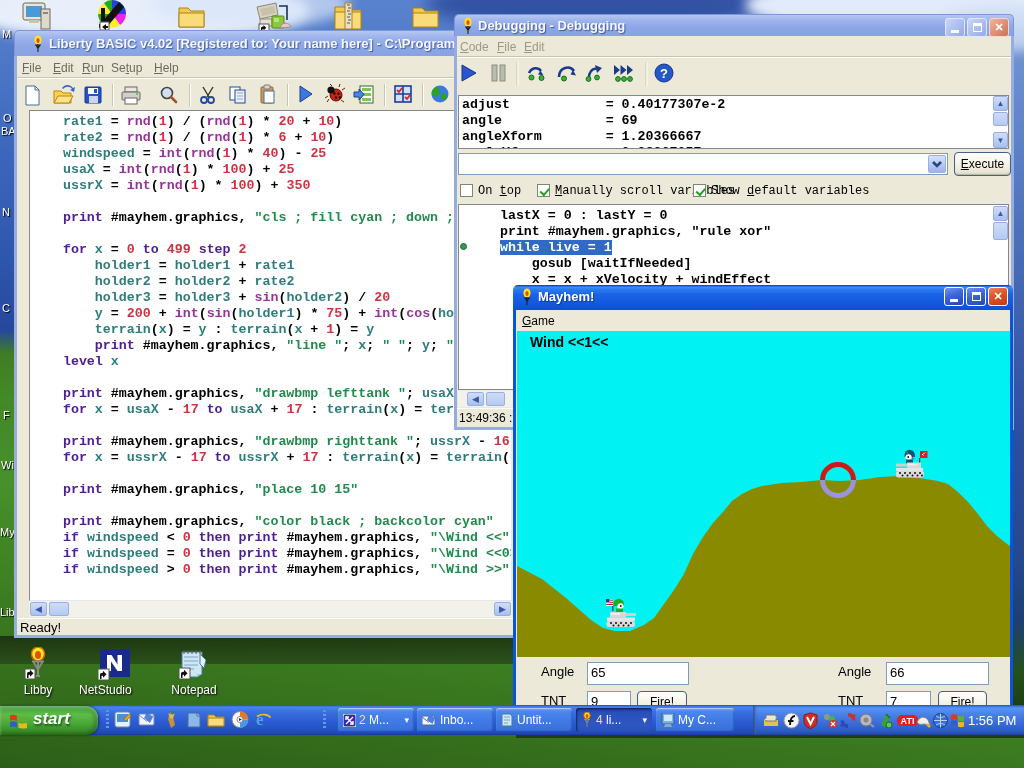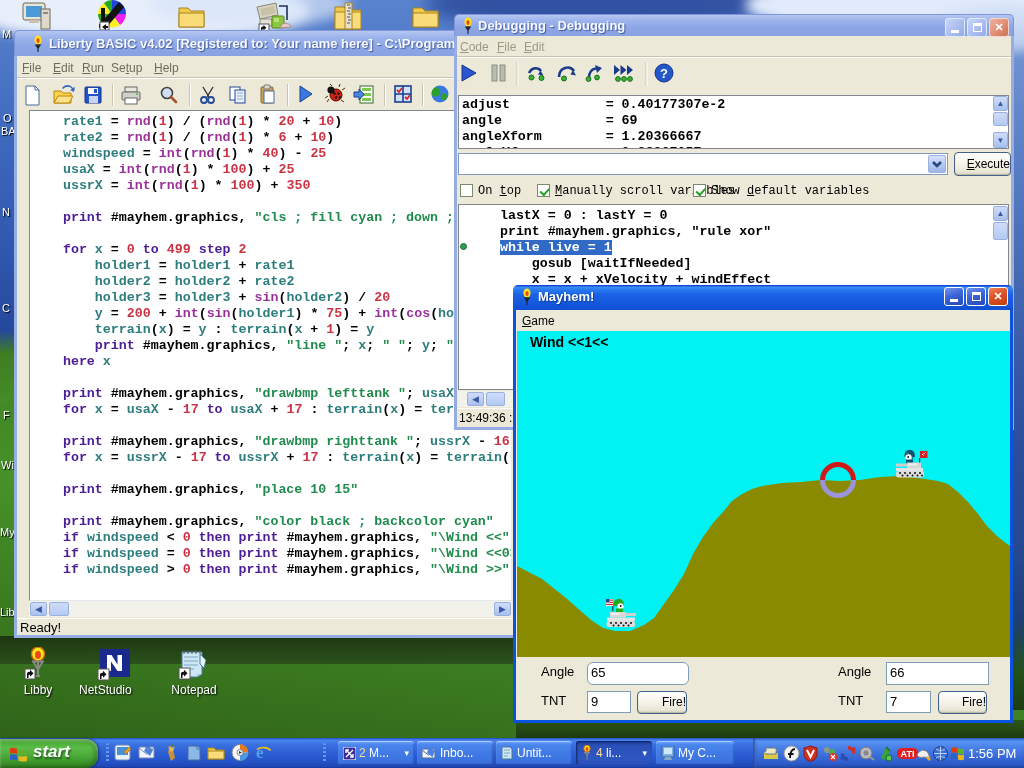--- a/index.html
+++ b/index.html
@@ -23,21 +23,21 @@
 .tbar .cap { position:absolute; top:5px; white-space:nowrap; text-shadow:1px 1px 1px rgba(10,30,90,.55); }
 .inactive-frame { border:3px solid #95ade2; border-top:none; }
 .btn3 { position:absolute; top:3px; right:4px; display:flex; gap:2px; }
 .wbtn { width:20px; height:19px; border-radius:3px; border:1px solid #fff;
   display:flex; align-items:center; justify-content:center; color:#fff; font-size:11px; font-weight:bold; }
 
 .menu { font-size:12px; color:#000; }
 .menu u { text-decoration:underline; }
 .edit { position:absolute; background:#fff; border:1px solid #7f9db9; font-size:13px; padding:2px 0 0 3px; }
 .xbtn { position:absolute; background:linear-gradient(180deg,#ffffff,#f6f4ea 45%,#eae6d6 85%,#dcd8c4);
-  border:1.5px solid #44608c; border-radius:4px; font-size:12px; text-align:right; color:#000;
+  border:1.5px solid #44608c; border-radius:4px; font-size:12px; text-align:center; color:#000;
   box-shadow:inset 0 -1px 1px rgba(150,145,120,.5); }
 .sb-btn { position:absolute; background:linear-gradient(180deg,#cfdcf8,#bcd0f5 50%,#a8c0ee);
   border:1px solid #9ab1e0; border-radius:2px; color:#3a57a5; }
 .sb-track { position:absolute; background:#f2f1ea; }
 .sb-thumb { position:absolute; background:linear-gradient(180deg,#cfdcf8,#b4caf3); border:1px solid #9ab1e0; border-radius:2px;}
 .cb { position:absolute; width:13px; height:13px; background:#fff; border:1px solid #7b8a6e; }
 .cb.on:after { content:""; position:absolute; left:2px; top:2.5px; width:7px; height:3.5px; border-left:2.2px solid #21a121; border-bottom:2.2px solid #21a121; transform:rotate(-48deg); }
 .cblab { position:absolute; font-size:12px; color:#000; white-space:nowrap;font-family:Liberation Mono, monospace; }
 
 .code { font-family:"Liberation Mono",monospace; font-size:13.3px; font-weight:bold; line-height:16px; white-space:pre; color:#000; }
@@ -260,21 +260,21 @@
 &nbsp;
     <span class="k">print</span> #mayhem.graphics, <span class="s">"cls ; fill cyan ; down ; color black"</span>
 &nbsp;
     <span class="k">for</span> <span class="i">x</span> = <span class="n">0</span> <span class="k">to</span> <span class="n">499</span> <span class="k">step</span> <span class="n">2</span>
         <span class="i">holder1</span> = <span class="i">holder1</span> + <span class="i">rate1</span>
         <span class="i">holder2</span> = <span class="i">holder2</span> + <span class="i">rate2</span>
         <span class="i">holder3</span> = <span class="i">holder3</span> + <span class="f">sin</span>(<span class="i">holder2</span>) / <span class="n">20</span>
         <span class="i">y</span> = <span class="n">200</span> + <span class="f">int</span>(<span class="f">sin</span>(<span class="i">holder1</span>) * <span class="n">75</span>) + <span class="f">int</span>(<span class="f">cos</span>(<span class="i">holder3</span>) * )
         <span class="i">terrain</span>(<span class="i">x</span>) = <span class="i">y</span> : <span class="i">terrain</span>(<span class="i">x</span> + <span class="n">1</span>) = <span class="i">y</span>
         <span class="k">print</span> #mayhem.graphics, <span class="s">"line "</span>; <span class="i">x</span>; <span class="s">" "</span>; <span class="i">y</span>; <span class="s">" "</span>; <span class="i">x</span>; <span class="s">" 500"</span>
-    <span class="k">here</span> <span class="i">x</span>
+    <span class="k">level</span> <span class="i">x</span>
 &nbsp;
     <span class="k">print</span> #mayhem.graphics, <span class="s">"drawbmp lefttank "</span>; <span class="i">usaX</span> - <span class="n">16</span>; <span class="s">" "</span>; ()
     <span class="k">for</span> <span class="i">x</span> = <span class="i">usaX</span> - <span class="n">17</span> <span class="k">to</span> <span class="i">usaX</span> + <span class="n">17</span> : <span class="i">terrain</span>(<span class="i">x</span>) = <span class="i">terrain</span>(<span class="i">usaX</span>) :  
 &nbsp;
     <span class="k">print</span> #mayhem.graphics, <span class="s">"drawbmp righttank "</span>; <span class="i">ussrX</span> - <span class="n">16</span>; ; ()
     <span class="k">for</span> <span class="i">x</span> = <span class="i">ussrX</span> - <span class="n">17</span> <span class="k">to</span> <span class="i">ussrX</span> + <span class="n">17</span> : <span class="i">terrain</span>(<span class="i">x</span>) = <span class="i">terrain</span>(<span class="i">ussrX</span>) :  
 &nbsp;
     <span class="k">print</span> #mayhem.graphics, <span class="s">"place 10 15"</span>
 &nbsp;
     <span class="k">print</span> #mayhem.graphics, <span class="s">"color black ; backcolor cyan"</span>
@@ -489,32 +489,32 @@
             <circle cx="16.5" cy="27.6" r="1"></circle>
             <circle cx="21.5" cy="27.6" r="1"></circle>
             <circle cx="26" cy="27.6" r="1"></circle>
           </g>
       </g>
       <text x="13" y="16" font-family="Liberation Sans" font-size="14" font-weight="bold" fill="#000">Wind &lt;&lt;1&lt;&lt;</text>
     </svg>
   </div>
 
   <span class="abs" style="left:28px; top:379px; font-size:13px;">Angle</span>
-  <div class="edit" style="left:74px; top:377px; width:102px; height:23px;border-radius:6px;">65</div>
+  <div class="edit" style="left:74px; top:377px; width:102px; height:23px;">65</div>
   <span class="abs" style="left:325px; top:379px; font-size:13px;">Angle</span>
   <div class="edit" style="left:373px; top:377px; width:103px; height:23px;">66</div>
   <span class="abs" style="left:28px; top:408px; font-size:13px;">TNT</span>
   <div class="edit" style="left:74px; top:406px; width:44px; height:22px;">9</div>
   <div class="xbtn" style="left:124px; top:406px; width:50px; height:23px; line-height:21px; ">Fire!</div>
   <span class="abs" style="left:325px; top:408px; font-size:13px;">TNT</span>
   <div class="edit" style="left:373px; top:406px; width:45px; height:22px;">7</div>
   <div class="xbtn" style="left:425px; top:406px; width:49px; height:23px; line-height:21px;">Fire!</div>
 </div>
 
-<div class="abs" id="taskbar" style="left:0; top:738px; width:1024px; height:30px; background:linear-gradient(180deg,#1e47b5 0%,#3d72e0 4%,#4584ef 9%,#3a70e0 22%,#2c5cd2 55%,#2553c8 78%,#1d47b4 95%,#15379b 100%);padding-left:20px;">
+<div class="abs" id="taskbar" style="left:0; top:705px; width:1024px; height:30px; background:linear-gradient(180deg,#1e47b5 0%,#3d72e0 4%,#4584ef 9%,#3a70e0 22%,#2c5cd2 55%,#2553c8 78%,#1d47b4 95%,#15379b 100%);padding-left:20px;">
 
   <div class="abs" style="left:0; top:1px; width:98px; height:29px; border-radius:0 12px 12px 0; background:linear-gradient(180deg,#2f8f1e 0%,#4aaf35 12%,#5cbc49 30%,#4aa838 60%,#3a8f28 85%,#2a7518 100%); box-shadow:inset 0 2px 3px rgba(255,255,255,.4), inset -3px 0 5px rgba(0,40,0,.35), 1px 0 3px rgba(0,0,20,.5);">
     <svg class="abs" style="left:9px; top:5px;" width="20" height="20" viewBox="0 0 20 20">
       <path d="M1 4.5 C3 3.5 5 3.5 8 4.8 L8 10 C5 8.8 3 8.8 1 9.8z" fill="#e03a10"></path>
       <path d="M9.5 5.2 C12 6.2 14.5 6.4 18 5.6 L18 10.6 C14.5 11.4 12 11.2 9.5 10.3z" fill="#60b030"></path>
       <path d="M1 11 C3 10 5 10 8 11.3 L8 16.4 C5 15.2 3 15.2 1 16.2z" fill="#2a60c8"></path>
       <path d="M9.5 11.7 C12 12.7 14.5 12.9 18 12.1 L18 17 C14.5 17.9 12 17.7 9.5 16.8z" fill="#e8b820"></path>
     </svg>
     <span style="position:absolute; left:33px; top:3px; font-style:italic; font-weight:bold; font-size:17px; color:#fff; text-shadow:1px 2px 2px rgba(0,40,0,.6);">start</span>
   </div>

